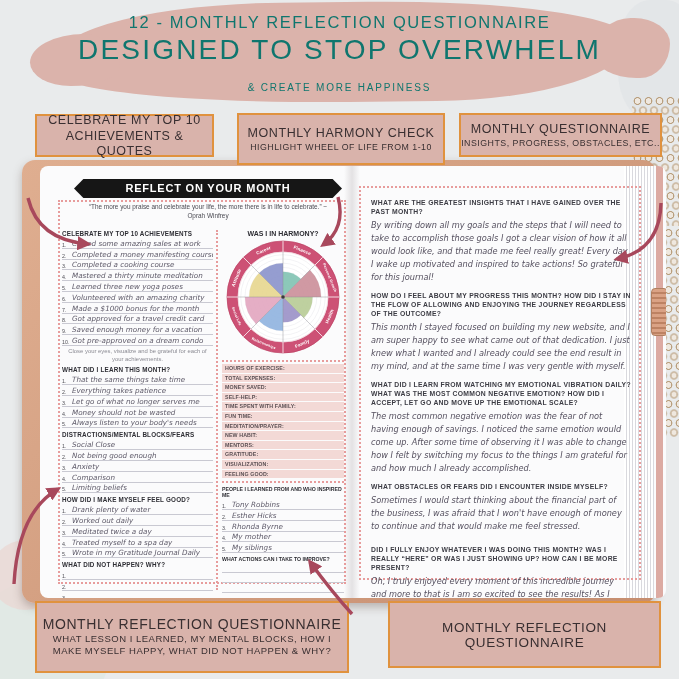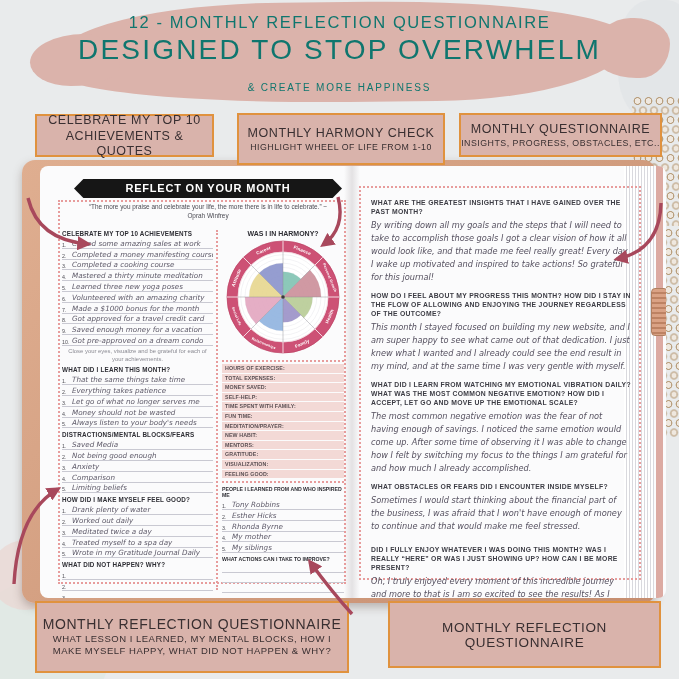--- a/index.html
+++ b/index.html
@@ -183,21 +183,21 @@
           <span class="hw">Money should not be wasted</span>
         </li>
       <li>
           <span class="hw">Always listen to your body's needs</span>
         </li>
     </ol>
 
     <div class="sec-h">DISTRACTIONS/MENTAL BLOCKS/FEARS</div>
     <ol class="hand">
       <li>
-          <span class="hw">Saved Media</span>
+          <span class="hw">Social Close</span>
         </li>
       <li>
           <span class="hw">Not being good enough</span>
         </li>
       <li>
           <span class="hw">Anxiety</span>
         </li>
       <li>
           <span class="hw">Comparison</span>
         </li>

